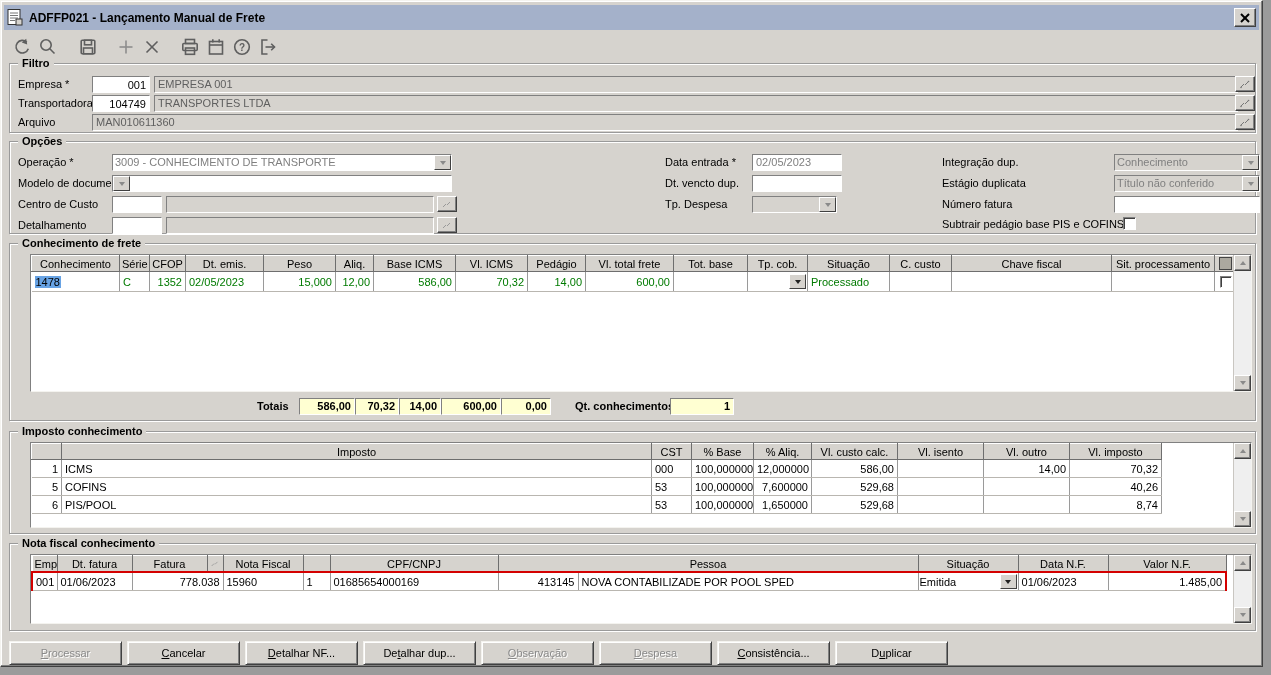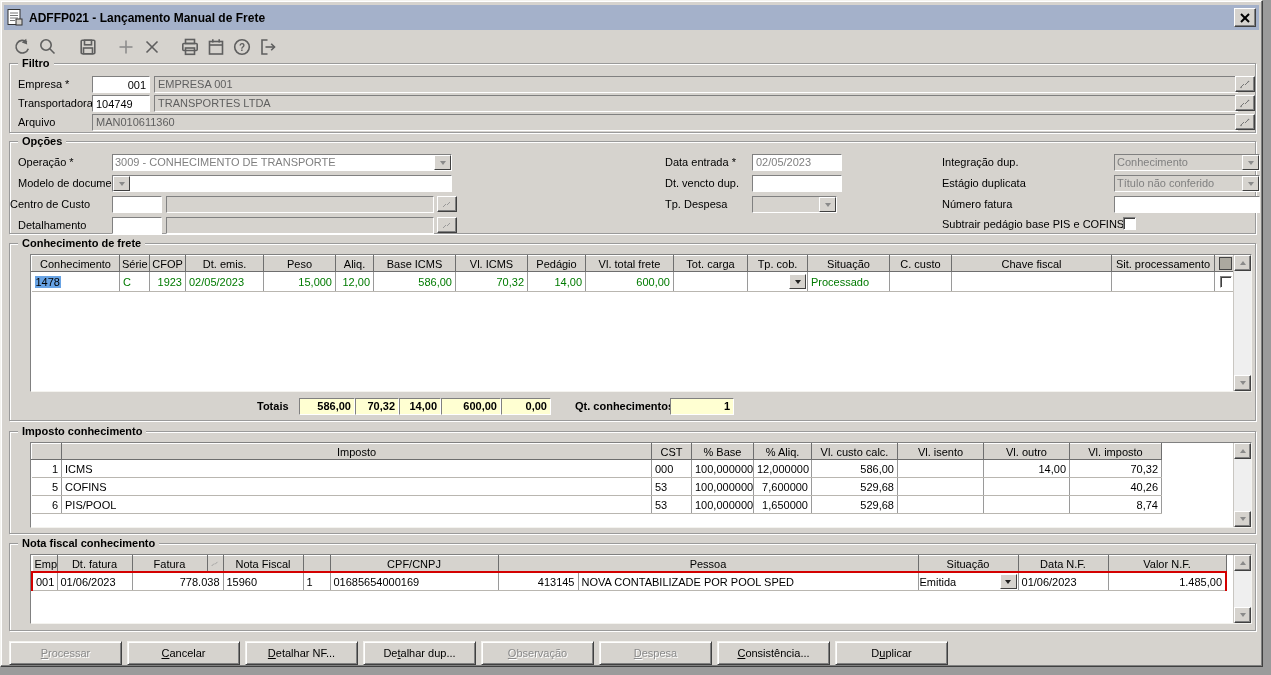--- a/index.html
+++ b/index.html
@@ -16,21 +16,21 @@
   .closebtn{width:22px;height:19px;background:#d6d3ce;border:1px solid;border-color:#fff #404040 #404040 #fff;
             box-shadow:inset -1px -1px 0 #808080;display:flex;align-items:center;justify-content:center;padding:0;}
   .toolbar{position:absolute;left:3px;top:30px;right:3px;height:31px;display:flex;align-items:center;padding-left:5px;}
   .tbtn{width:26px;height:26px;border:none;background:transparent;display:flex;align-items:center;justify-content:center;padding:0;}
   .group{position:absolute;border:1px solid #9a9a9a;box-shadow:inset 1px 1px 0 #fff,1px 1px 0 #fff;box-sizing:border-box;}
   .gtitle{position:absolute;top:-7px;left:8px;background:#d6d3ce;padding:0 4px;font-weight:bold;}
   .lbl{position:absolute;white-space:nowrap;}
   .sunken{border-top:1px solid #808080;border-left:1px solid #808080;border-bottom:1px solid #fff;border-right:1px solid #fff;
           box-sizing:border-box;background:#fff;}
   .field{position:absolute;height:17px;line-height:15px;padding:0 3px;font-size:11px;font-family:"Liberation Sans",sans-serif;}
-  input.field{margin:0;}
+  input.field{margin:0;text-align:right;}
   .ro{background:#d6d3ce;color:#5f5f5f;}
   .dis{color:#808080;}
   .combo{display:flex;align-items:center;}
   .combo .cval{flex:1;padding:0 2px;white-space:nowrap;overflow:hidden;}
   .dropbtn{width:15px;height:13px;background:#d6d3ce;border:1px solid;border-color:#fff #404040 #404040 #fff;
            display:flex;align-items:center;justify-content:center;flex:0 0 auto;}
   .tri-down{width:0;height:0;border-left:3px solid transparent;border-right:3px solid transparent;border-top:4px solid #222;}
   .tri-down.gray{border-top-color:#8a8a8a;}
   .tri-up3{width:0;height:0;border-left:3px solid transparent;border-right:3px solid transparent;border-bottom:4px solid #444;}
   .zoombtn{position:absolute;width:20px;height:16px;background:#d6d3ce;border:1px solid;border-color:#fff #404040 #404040 #fff;
@@ -200,21 +200,21 @@
           </span>
     </div>
 
     <div class="lbl" style="left:8px;top:35px;">Modelo de documento *</div>
     <div class="field sunken combo" style="left:102px;top:33px;width:340px;padding:0;color:#444;">
       <span class="dropbtn">
             <span class="tri-down gray"></span>
           </span>
     </div>
 
-    <div class="lbl" style="left:0;top:56px;">Centro de Custo</div>
+    <div class="lbl" style="left:8px;top:56px;">Centro de Custo</div>
     <input class="field sunken" style="left: 102px; top: 54px; width: 50px;" readonly="">
     <div class="field sunken ro" style="left:156px;top:54px;width:268px;"></div>
     <button class="zoombtn" style="left:427px;top:54px;">
           <svg width="12" height="10" viewBox="0 0 12 10">
             <line x1="2" y1="8" x2="5" y2="5" stroke="#999"></line>
             <line x1="6" y1="6" x2="9" y2="3" stroke="#999"></line>
           </svg>
         </button>
 
     <div class="lbl" style="left:8px;top:77px;">Detalhamento</div>
@@ -292,34 +292,34 @@
           <th>Conhecimento</th>
           <th>Série</th>
           <th>CFOP</th>
           <th>Dt. emis.</th>
           <th>Peso</th>
           <th>Aliq.</th>
           <th>Base ICMS</th>
           <th>Vl. ICMS</th>
           <th>Pedágio</th>
           <th>Vl. total frete</th>
-          <th>Tot. carga</th>
+          <th>Tot. base</th>
           <th>Tp. cob.</th>
           <th>Situação</th>
           <th>C. custo</th>
           <th>Chave fiscal</th>
           <th>Sit. processamento</th>
           <th>
                   <div style="width:11px;height:11px;background:#aba89f;border:1px solid #444;margin:0 auto;"></div>
                 </th>
         </tr>
         <tr>
           <td><span class="cellsel">1478</span></td>
           <td class="green">C</td>
-          <td class="green num">1923</td>
+          <td class="green num">1352</td>
           <td class="green">02/05/2023</td>
           <td class="green num">15,000</td>
           <td class="green num">12,00</td>
           <td class="green num">586,00</td>
           <td class="green num">70,32</td>
           <td class="green num">14,00</td>
           <td class="green num">600,00</td>
           <td></td>
           <td style="padding:0 1px;">
                   <span class="cellcombo">

